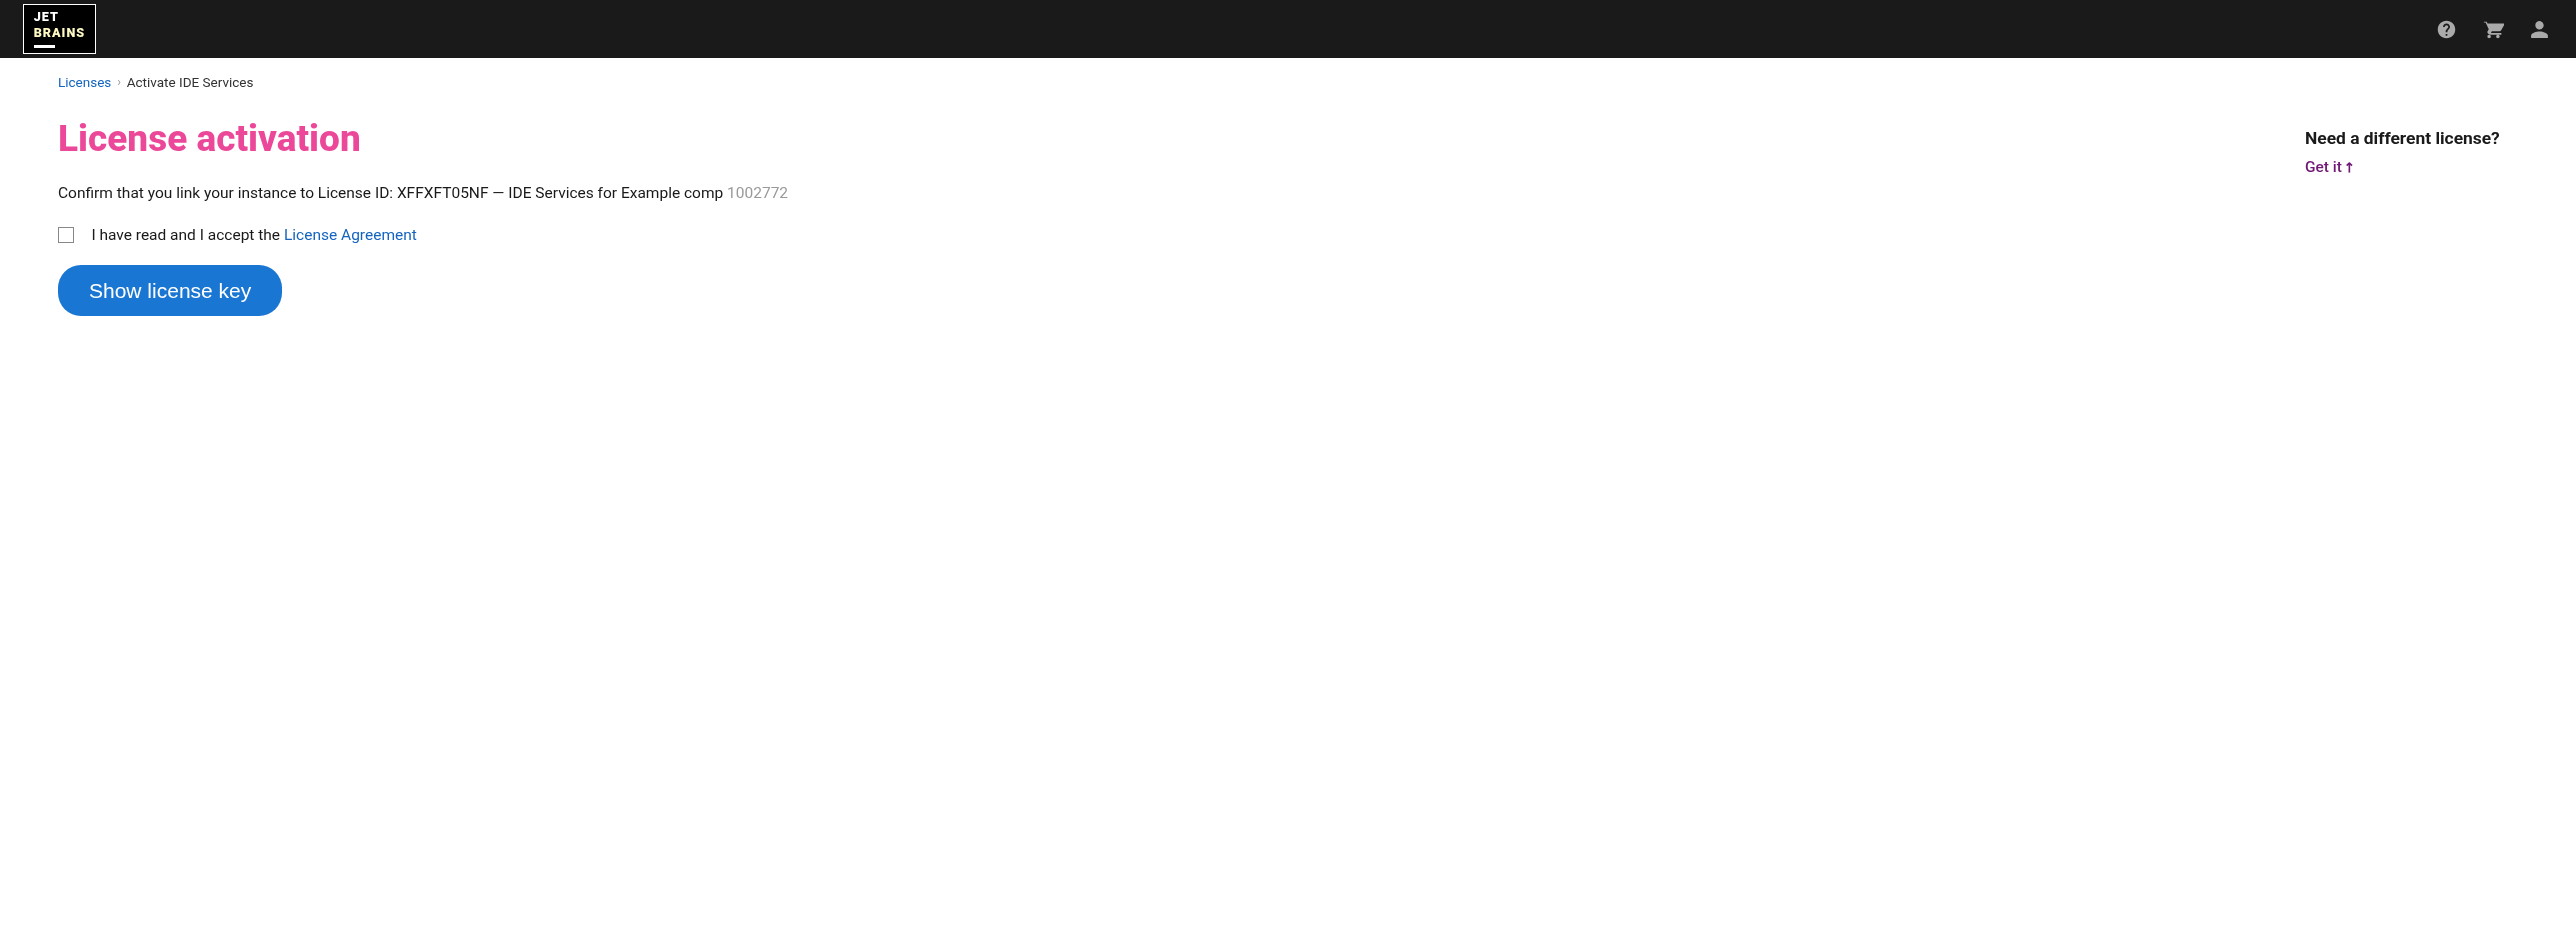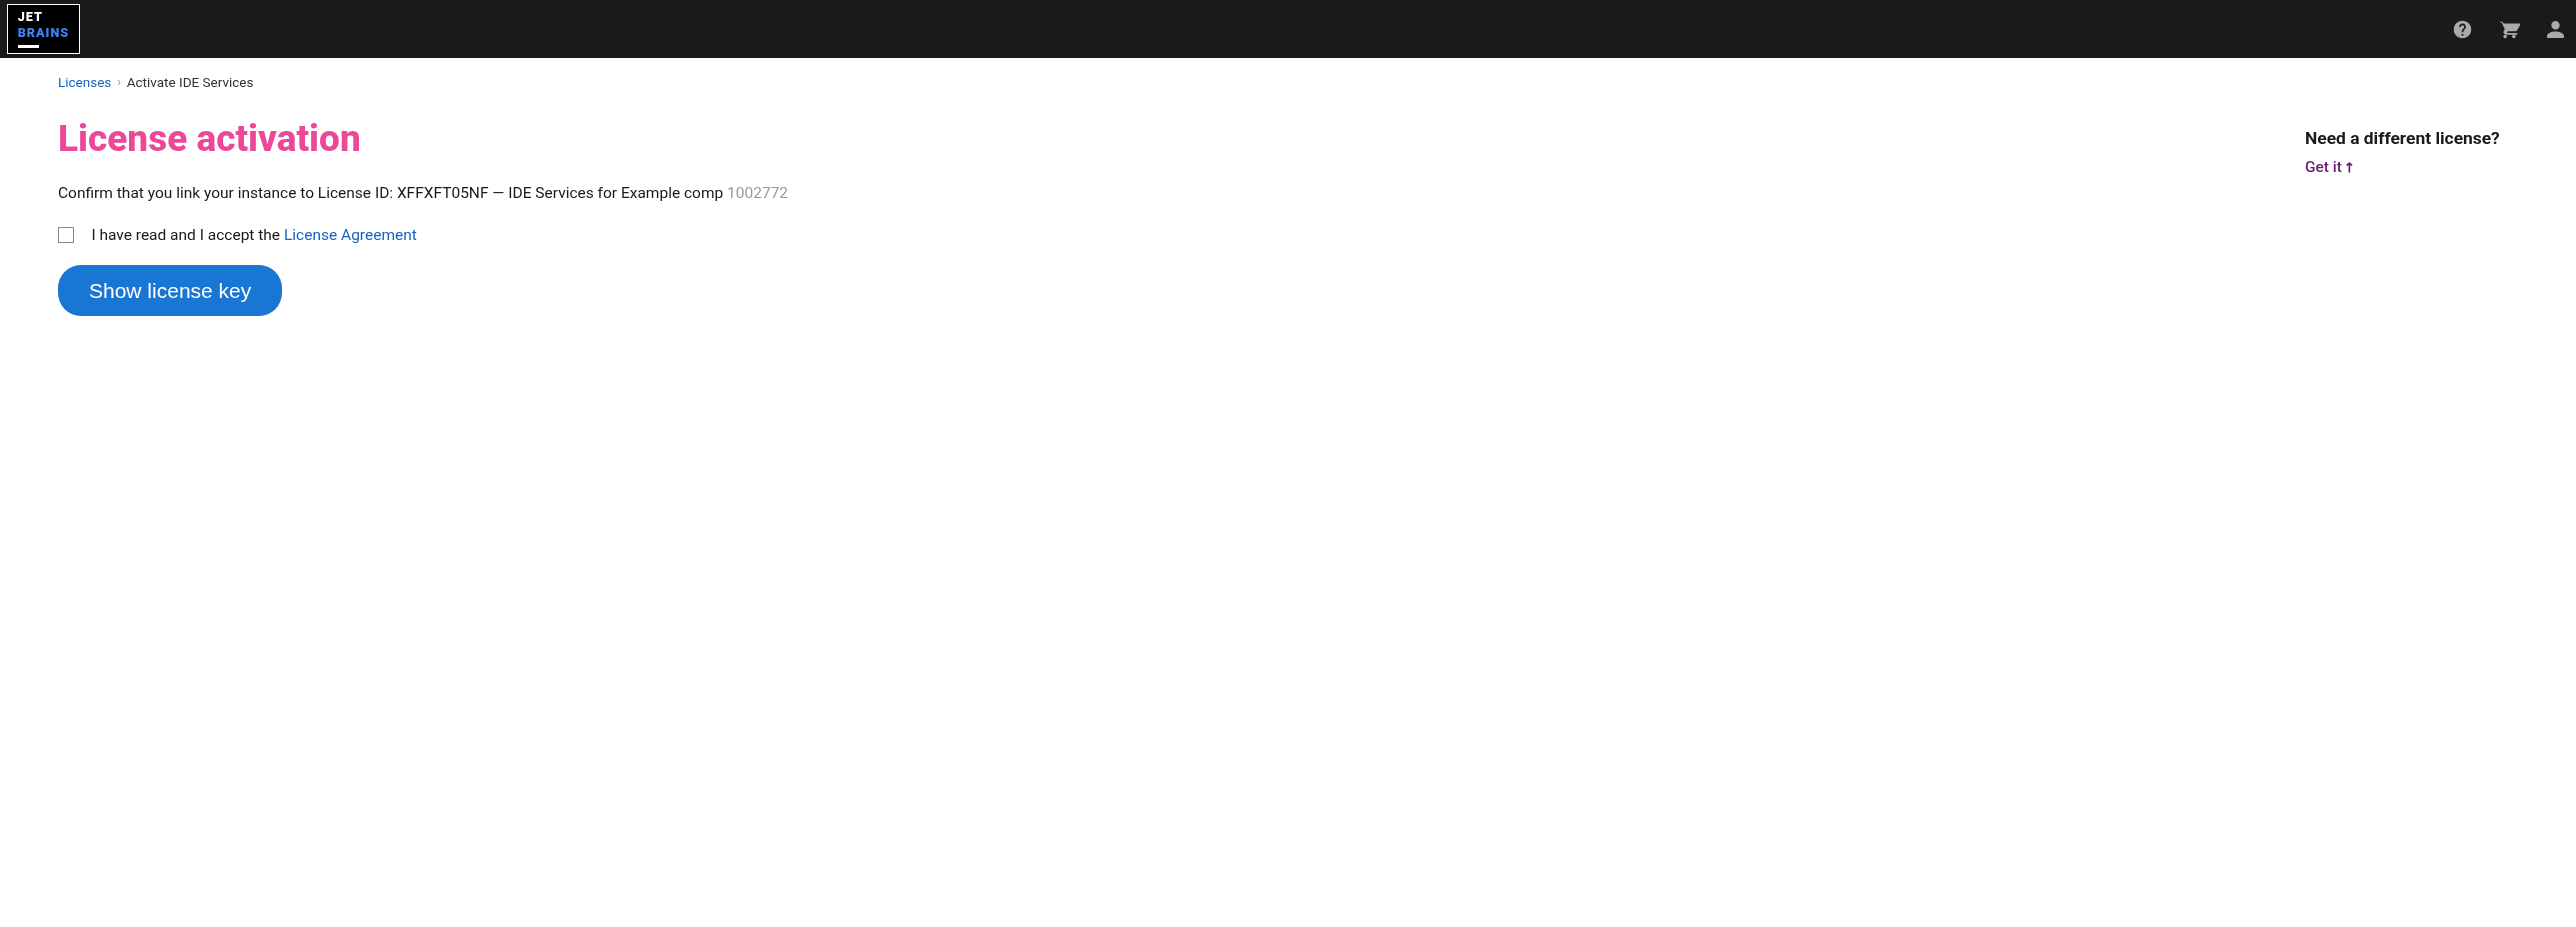--- a/index.html
+++ b/index.html
@@ -14,21 +14,21 @@
       color: #1a1a1a;
     }
 
     
     .navbar {
       background: #1a1a1a;
       height: 58px;
       display: flex;
       align-items: center;
       justify-content: space-between;
-      padding: 0 7px;
+      padding: 0 23px;
     }
 
     .navbar-logo {
       display: flex;
       align-items: center;
     }
 
     .logo-box {
       background: #000;
       border: 1.9px solid #fff;
@@ -41,21 +41,21 @@
 
     .logo-text-top {
       color: #fff;
       font-size: 12.6px;
       font-weight: 900;
       letter-spacing: 1px;
       line-height: 1.1;
     }
 
     .logo-text-bottom {
-      color: #3b82f6;
+      color: #fef9c3;
       font-size: 12.6px;
       font-weight: 900;
       letter-spacing: 1px;
       line-height: 1.1;
     }
 
     .logo-underline {
       width: 21px;
       height: 2.9px;
       background: #fff;

